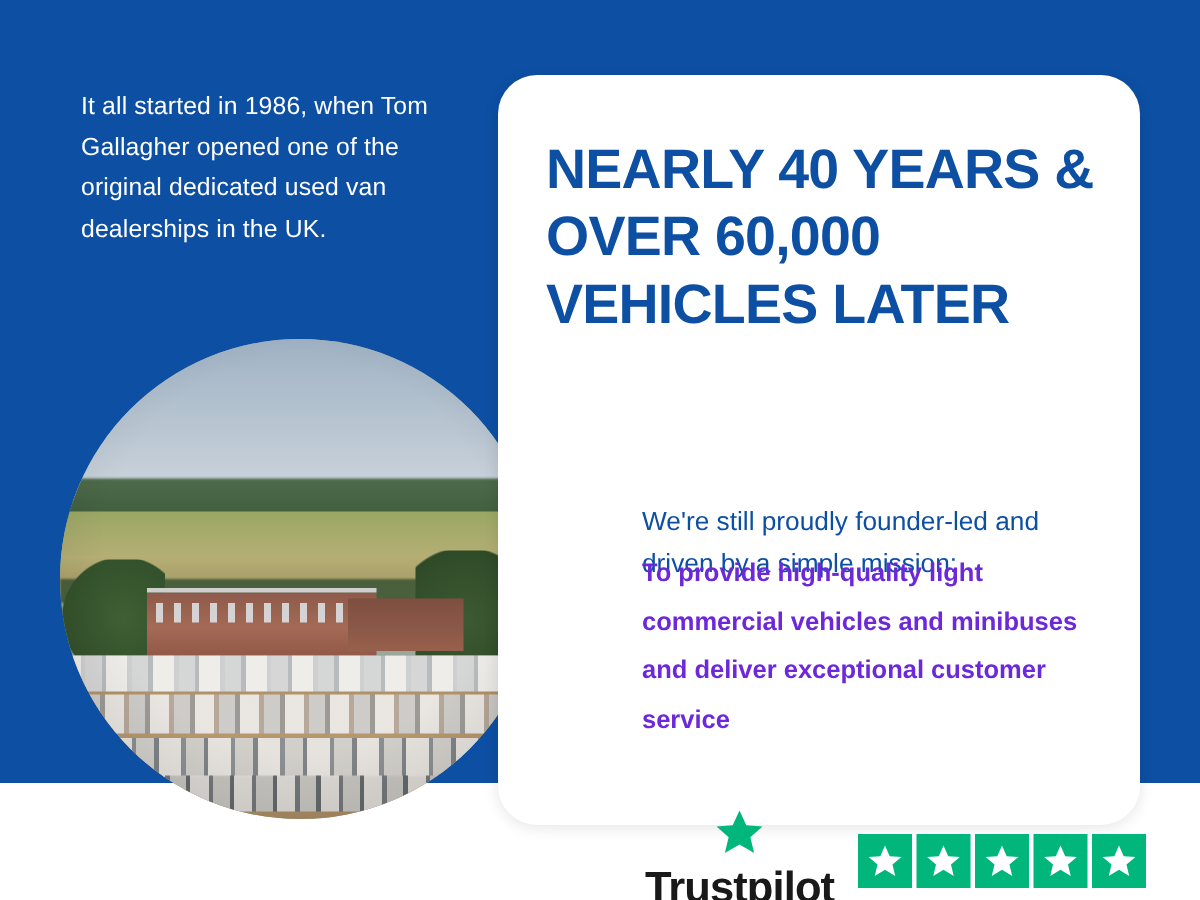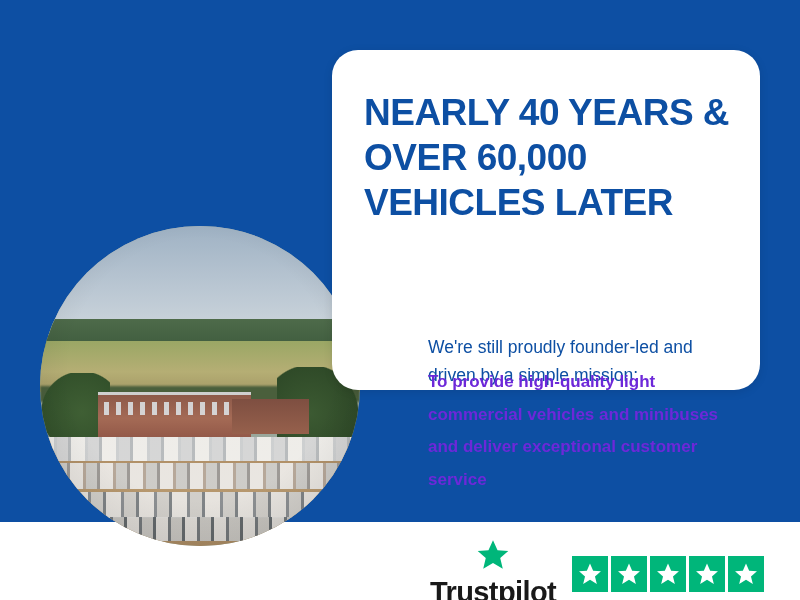--- a/index.html
+++ b/index.html
@@ -141,21 +141,21 @@
     inset: 0;
     background: radial-gradient(circle at 50% 45%, rgba(0,0,0,0) 55%, rgba(0,0,0,0.16) 100%);
   }
 
   
   .card {
     position: absolute;
     left: 332px;
     top: 50px;
     width: 428px;
-    height: 340px;
+    height: 500px;
     background: #ffffff;
     border-radius: 26px;
     box-shadow: 0 2px 10px rgba(0,0,0,0.10);
   }
   .headline {
     position: absolute;
     left: 32px;
     top: 40px;
     width: 372px;
     color: #0d4fa3;
@@ -222,20 +222,21 @@
   }
 </style>
 </head>
 <body>
 
 <div class="canvas">
 
   <div class="bottom-strip"></div>
   <div class="left-white"></div>
 
+  <div class="intro">It all started in 1986, when Tom Gallagher opened one of the original dedicated used van dealerships in the UK.</div>
 
   <div class="photo-circle">
     <div class="photo-inner">
       <div class="sky"></div>
       <div class="treeline"></div>
       <div class="field"></div>
       <div class="hedge"></div>
       <div class="trees-left"></div>
       <div class="trees-right"></div>
       <div class="building"></div>

